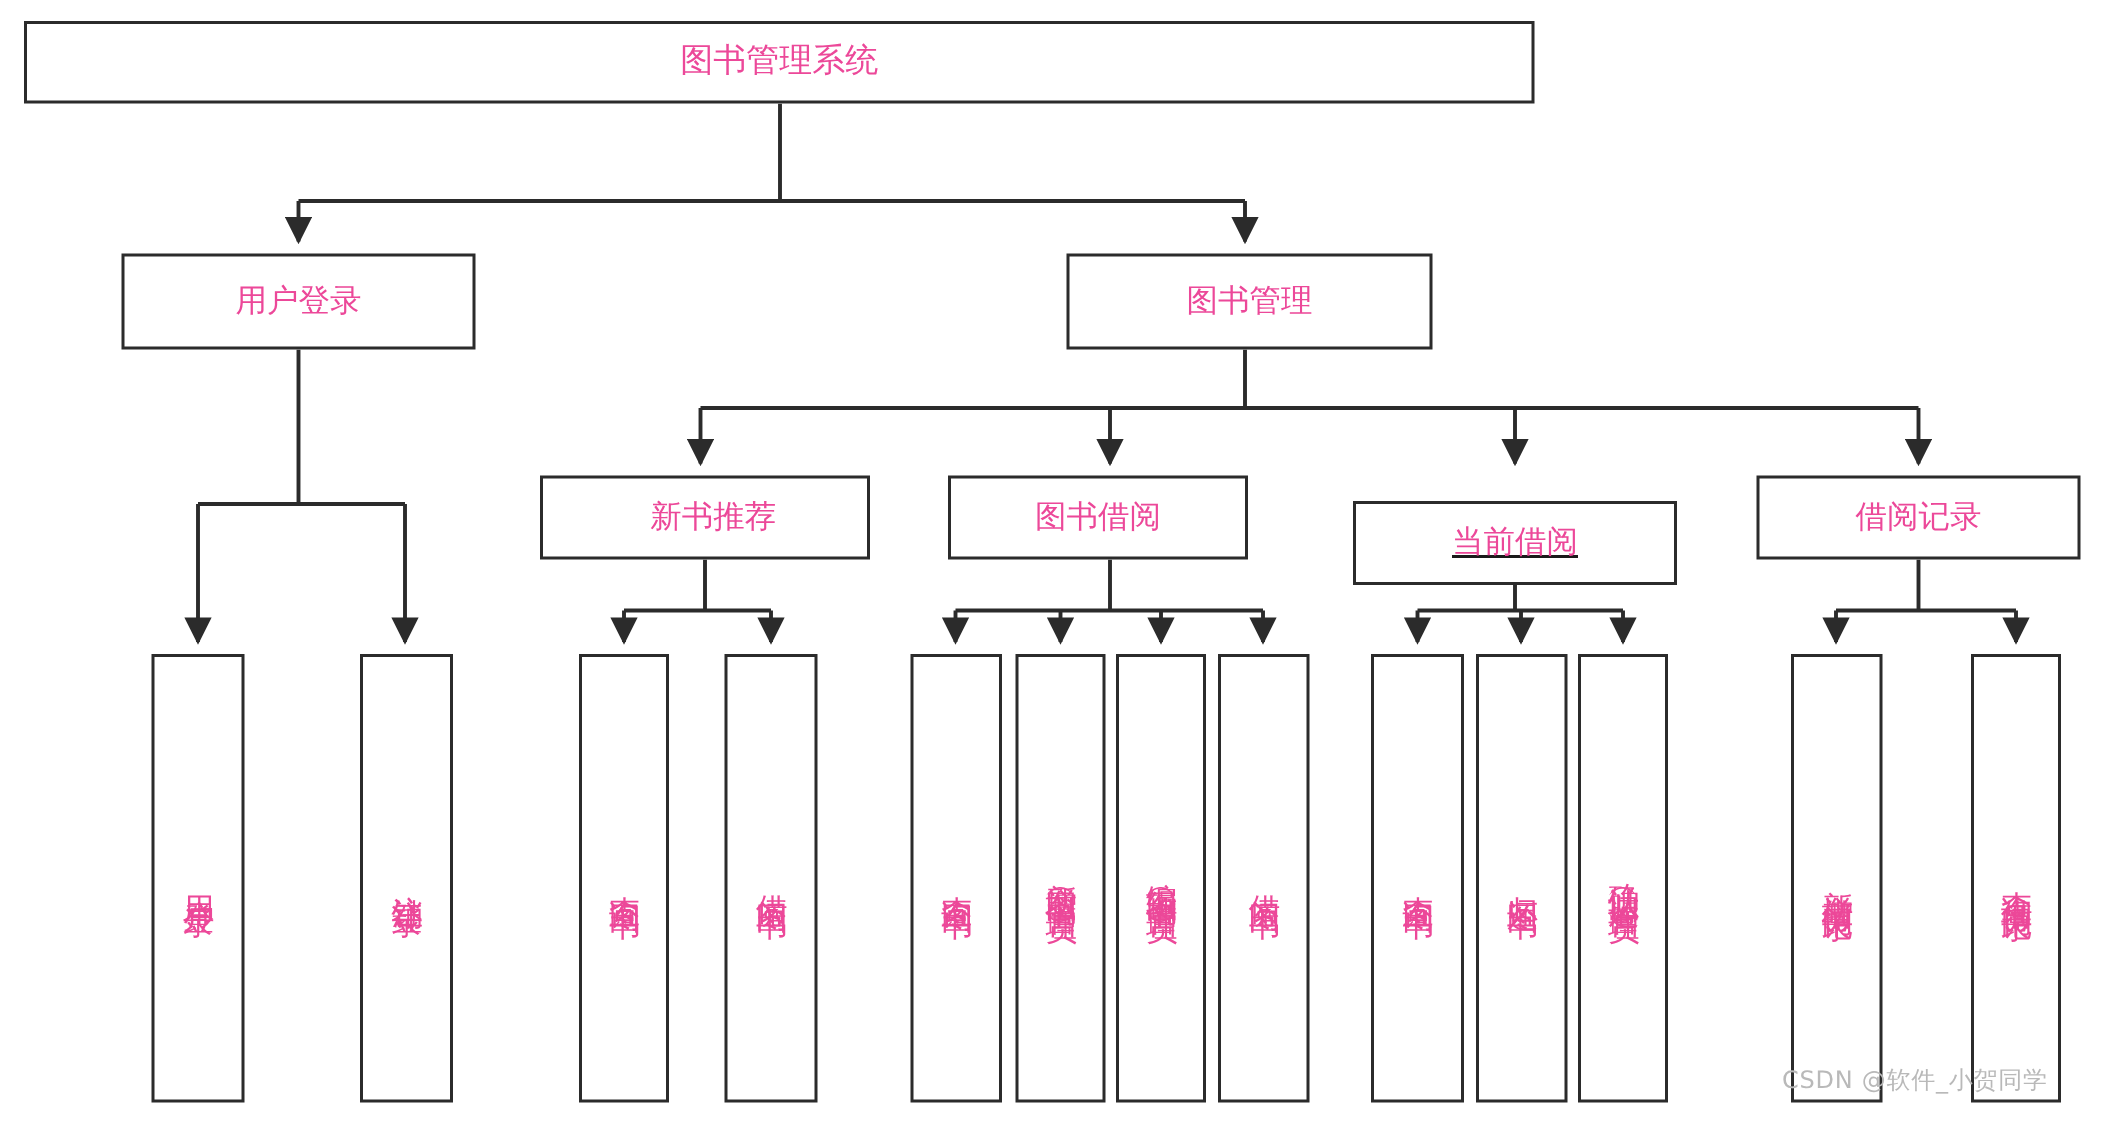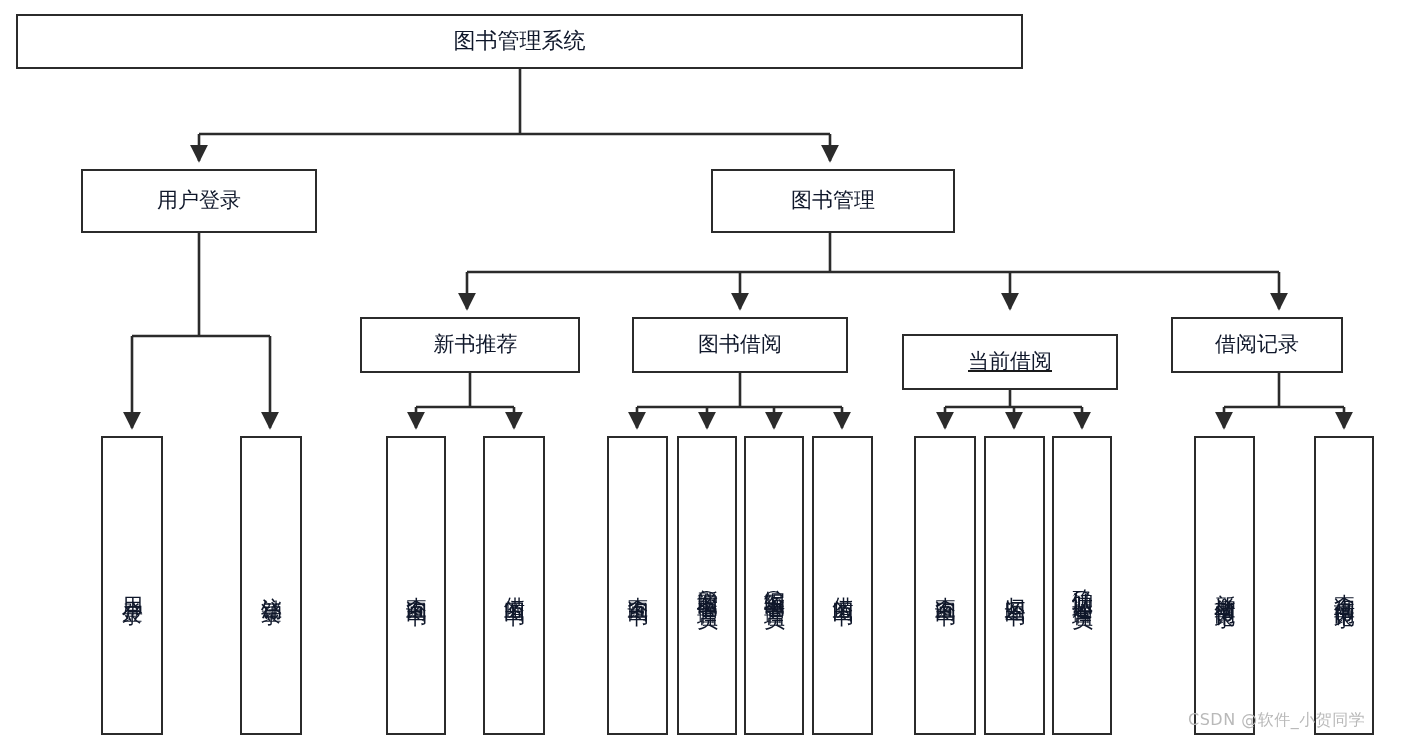--- a/index.html
+++ b/index.html
@@ -33,21 +33,21 @@
     display: flex;
     align-items: center;
     justify-content: center;
     text-align: center;
     color: #1a1a1a;
     z-index: 3;
   }
   .node-label {
     display: block;
     line-height: 1.22;
-    color: #0f172a;
+    color: #ec4899;
   }
   .node.root {
     font-size: 22px;
   }
   .node.level1 {
     font-size: 21px;
   }
   .node.level2 {
     font-size: 21px;
   }
@@ -141,27 +141,27 @@
   <div class="node level1" id="node-user-login" style="left: 81px; top: 169px; width: 236px; height: 64px;">
     <span class="node-label">用户登录</span>
   </div>
   <div class="node level1" id="node-book-manage" style="left: 711px; top: 169px; width: 244px; height: 64px;">
     <span class="node-label">图书管理</span>
   </div>
 
   <div class="node level2" id="node-new-book-recommend" style="left: 360px; top: 317px; width: 220px; height: 56px; padding-left: 11px;">
     <span class="node-label">新书推荐</span>
   </div>
-  <div class="node level2" id="node-book-borrow" style="left: 632px; top: 317px; width: 216px; height: 56px;">
+  <div class="node level2" id="node-book-borrow" style="left: 632px; top: 317px; width: 200px; height: 56px;">
     <span class="node-label">图书借阅</span>
   </div>
   <div class="node level2" id="node-current-borrow" style="left: 902px; top: 334px; width: 216px; height: 56px; text-decoration: underline;">
     <span class="node-label">当前借阅</span>
   </div>
-  <div class="node level2" id="node-borrow-record" style="left: 1171px; top: 317px; width: 172px; height: 56px;">
+  <div class="node level2" id="node-borrow-record" style="left: 1171px; top: 317px; width: 216px; height: 56px;">
     <span class="node-label">借阅记录</span>
   </div>
 
   <div class="node leaf" id="node-leaf-user-login" style="left: 101px; top: 436px; width: 62px; height: 299px;">
     <span class="node-label">用户登录</span>
   </div>
   <div class="node leaf" id="node-leaf-user-logout" style="left: 240px; top: 436px; width: 62px; height: 299px;">
     <span class="node-label">注销登录</span>
   </div>
   <div class="node leaf" id="node-leaf-query-book-1" style="left: 386px; top: 436px; width: 60px; height: 299px;">

